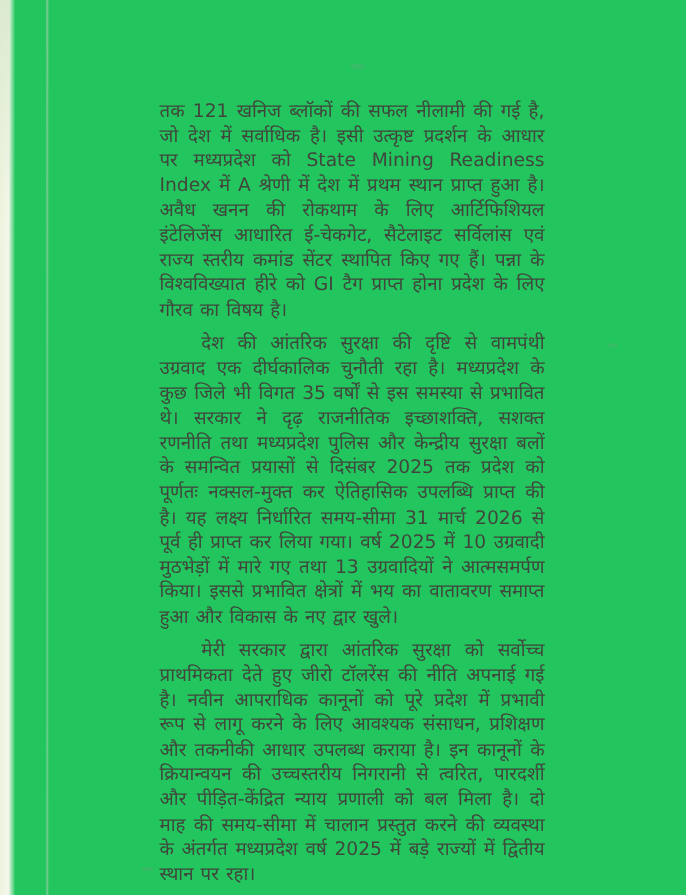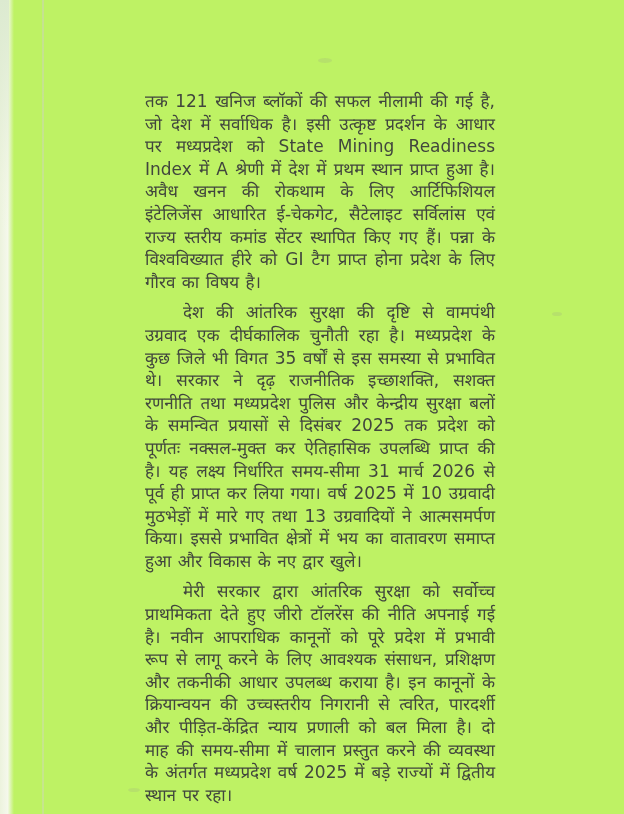--- a/index.html
+++ b/index.html
@@ -10,21 +10,21 @@
     width: 624px;
     height: 814px;
     overflow: hidden;
     background: #fdfdfa;
     position: relative;
     font-family: "DejaVu Sans", "Liberation Sans", sans-serif;
   }
   .page {
     position: absolute;
     inset: 0;
-    background: #bef264;
+    background: #22c55e;
   }
   
   .edge-tint {
     position: absolute;
     left: 0;
     top: 0;
     width: 14px;
     height: 100%;
     background: linear-gradient(to right, #ecf3dd 0%, #f5f8ec 55%, rgba(255,255,255,0) 100%);
     pointer-events: none;

